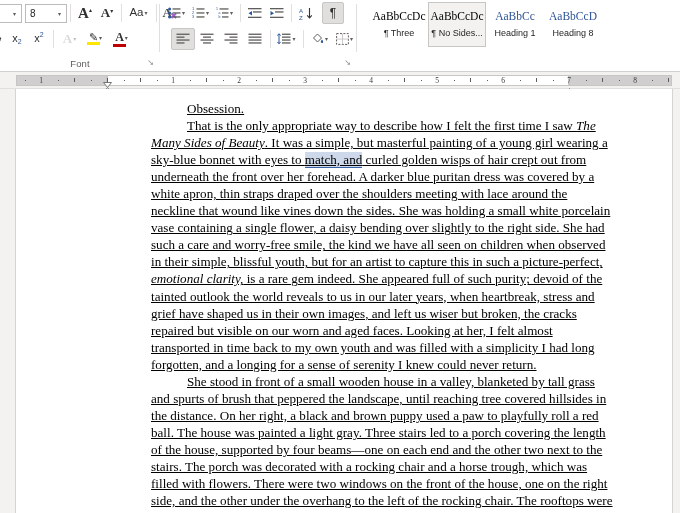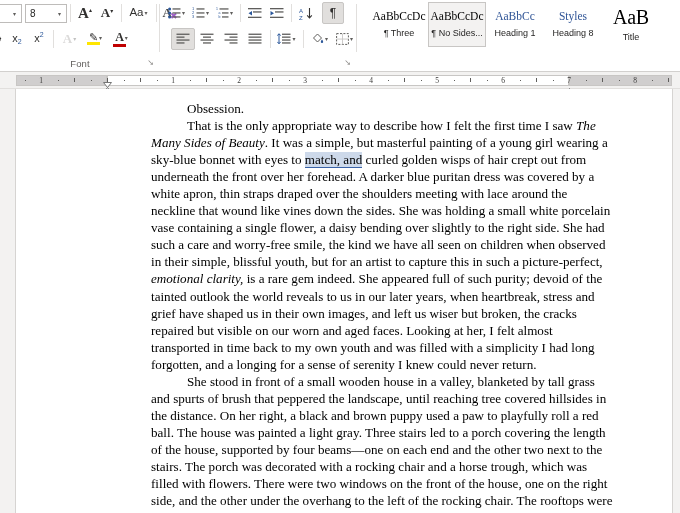--- a/index.html
+++ b/index.html
@@ -72,21 +72,21 @@
   .rmark{position:absolute;}
 
   
   .docarea{position:absolute;left:0;top:89px;width:680px;height:424px;
            background:#f3f2f1;overflow:hidden;}
   .page{position:absolute;left:16px;top:0;width:656px;height:424px;background:#fff;
         box-shadow:0 0 0 1px #d6d4d2;box-sizing:border-box;}
   .body{position:absolute;left:135px;top:11px;width:462px;
         font-family:"Liberation Serif", serif;font-size:13.1px;line-height:17.05px;
         color:#000;text-align:left;}
-  .body p{margin:0;}
+  .body p{margin:0;text-decoration:underline;}
   .indent{text-indent:36px;}
   .ital{font-style:italic;}
   .selhl{background:#cdd9ea;border-bottom:1px solid #3a63a8;}
 </style>
 </head>
 <body>
 
 <div id="app">
 
   <div class="ribbon">
@@ -301,26 +301,22 @@
           </div>
           <div class="stylebox sel normal">
             <div class="prev">AaBbCcDc</div>
             <div class="nm">¶ No Sides...</div>
           </div>
           <div class="stylebox heading">
             <div class="prev">AaBbCс</div>
             <div class="nm">Heading 1</div>
           </div>
           <div class="stylebox heading">
-            <div class="prev">Styles</div>
+            <div class="prev">AaBbCcD</div>
             <div class="nm">Heading 8</div>
-          </div>
-          <div class="stylebox title">
-            <div class="prev">AaB</div>
-            <div class="nm">Title</div>
           </div>
         </div>
       <div class="sscroll" style="position:absolute;right:13px;top:2px;">
         <div class="sarrow">▴</div>
         <div class="sarrow">▾</div>
         <div class="sarrow" style="flex-direction:column;line-height:4px;">
           <span style="display:block;width:7px;height:1px;background:#323130;margin-bottom:1px;"></span>
           <span>▾</span>
         </div>
       </div>

